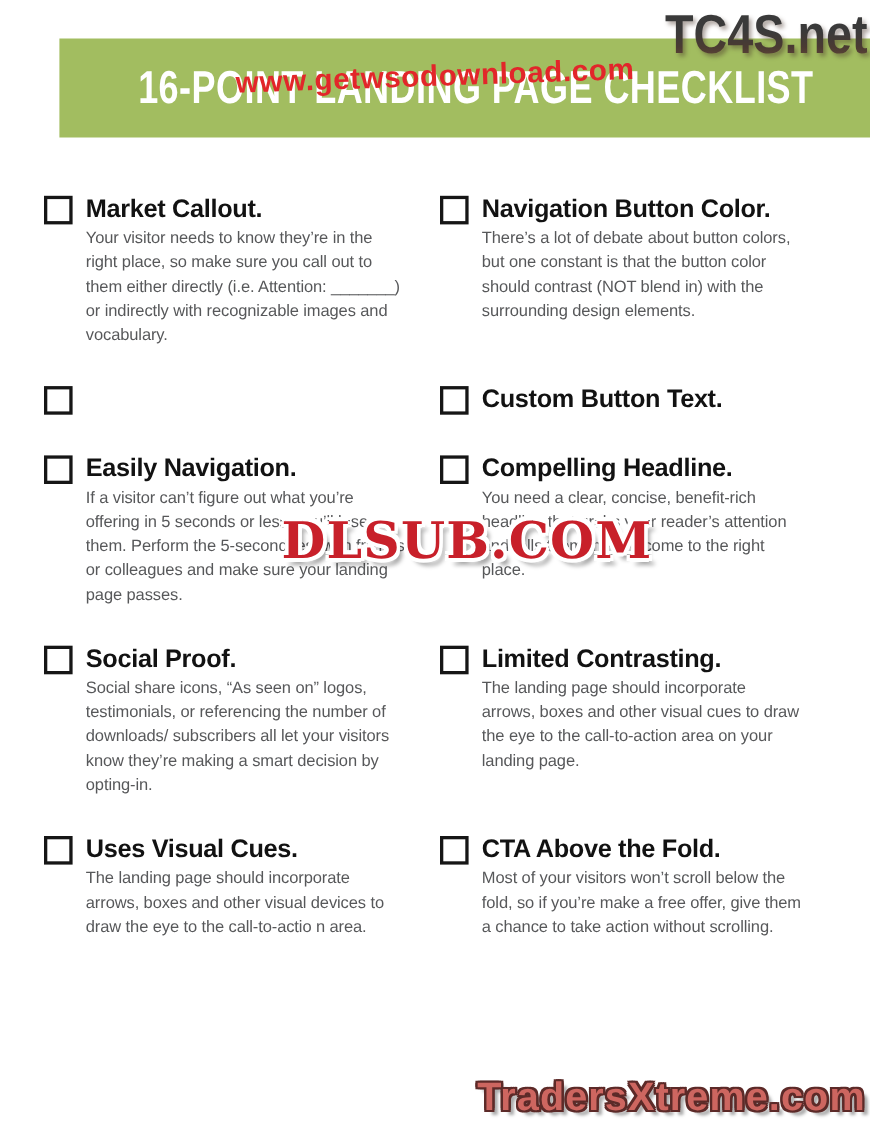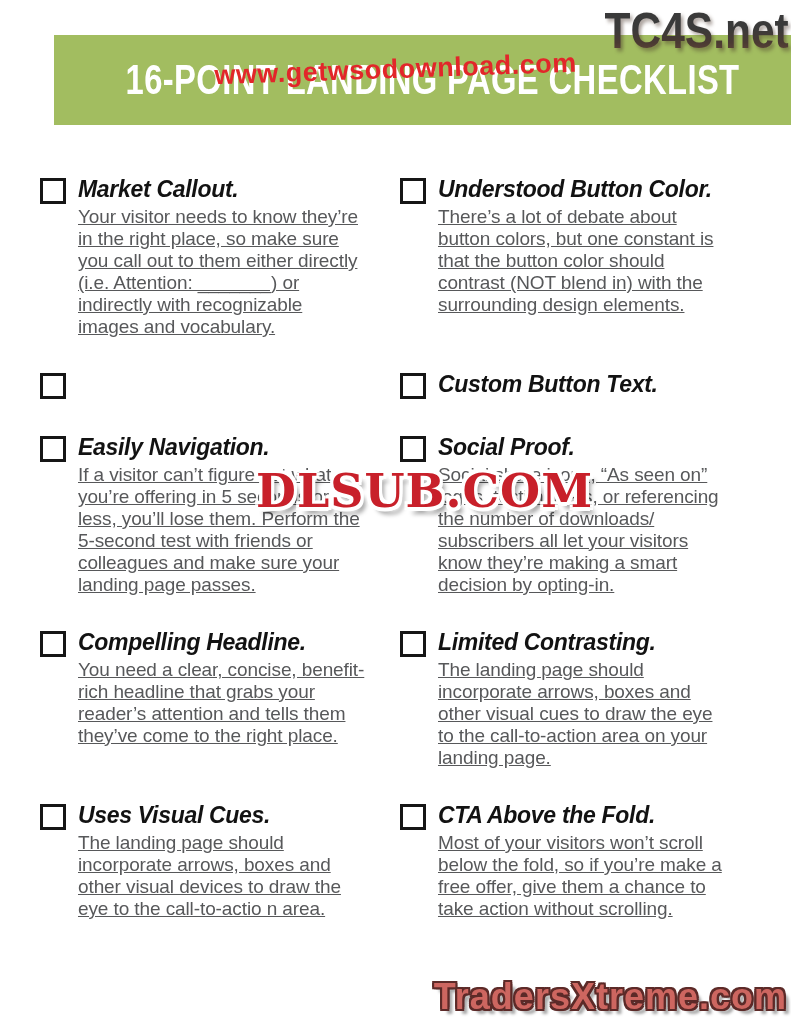--- a/index.html
+++ b/index.html
@@ -71,27 +71,26 @@
   .item{display:flex;align-items:flex-start;}
   .checkbox{
     flex:0 0 auto;width:20px;height:20px;
     border:3px solid #161616;background:#fff;
     margin:3px 12px 0 0;
   }
   .item-body{flex:1 1 auto;padding-right:32px;}
   .item-title{
     margin:0 0 3px 0;
     font-size:23px;line-height:28px;font-weight:bold;color:#121212;
-    letter-spacing:-0.3px;white-space:nowrap;font-style:italic;
+    letter-spacing:-0.3px;white-space:nowrap;
   }
   .item-desc{
     margin:0;
-    font-size:19px;line-height:22px;color:#57585a;
+    font-size:15px;line-height:22px;color:#57585a;
     letter-spacing:-0.1px;
-    text-decoration:underline;
   }
 </style>
 </head>
 <body>
 
 <div class="header-band">
   <h1 class="header-title">16-POINT LANDING PAGE CHECKLIST</h1>
 </div>
 
 <div class="wm-tc4s">TC4S.net</div>
@@ -105,21 +104,21 @@
     <span class="checkbox"></span>
     <div class="item-body">
       <h3 class="item-title">Market Callout.</h3>
       <p class="item-desc">Your visitor needs to know they’re in the right place, so make sure you call out to them either directly (i.e. Attention: _______) or indirectly with recognizable images and vocabulary.</p>
     </div>
   </div>
 
   <div class="item">
     <span class="checkbox"></span>
     <div class="item-body">
-      <h3 class="item-title">Understood Button Color.</h3>
+      <h3 class="item-title">Navigation Button Color.</h3>
       <p class="item-desc">There’s a lot of debate about button colors, but one constant is that the button color should contrast (NOT blend in) with the surrounding design elements.</p>
     </div>
   </div>
 
   <div class="item">
     <span class="checkbox"></span>
   </div>
 
   <div class="item">
     <span class="checkbox"></span>
@@ -132,30 +131,30 @@
     <span class="checkbox"></span>
     <div class="item-body">
       <h3 class="item-title">Easily Navigation.</h3>
       <p class="item-desc">If a visitor can’t figure out what you’re offering in 5 seconds or less, you’ll lose them. Perform the 5-second test with friends or colleagues and make sure your landing page passes.</p>
     </div>
   </div>
 
   <div class="item">
     <span class="checkbox"></span>
     <div class="item-body">
-      <h3 class="item-title">Social Proof.</h3>
-      <p class="item-desc">Social share icons, “As seen on” logos, testimonials, or referencing the number of downloads/ subscribers all let your visitors know they’re making a smart decision by opting-in.</p>
+      <h3 class="item-title">Compelling Headline.</h3>
+      <p class="item-desc">You need a clear, concise, benefit-rich headline that grabs your reader’s attention and tells them they’ve come to the right place.</p>
     </div>
   </div>
 
   <div class="item">
     <span class="checkbox"></span>
     <div class="item-body">
-      <h3 class="item-title">Compelling Headline.</h3>
-      <p class="item-desc">You need a clear, concise, benefit-rich headline that grabs your reader’s attention and tells them they’ve come to the right place.</p>
+      <h3 class="item-title">Social Proof.</h3>
+      <p class="item-desc">Social share icons, “As seen on” logos, testimonials, or referencing the number of downloads/ subscribers all let your visitors know they’re making a smart decision by opting-in.</p>
     </div>
   </div>
 
   <div class="item">
     <span class="checkbox"></span>
     <div class="item-body">
       <h3 class="item-title">Limited Contrasting.</h3>
       <p class="item-desc">The landing page should incorporate arrows, boxes and other visual cues to draw the eye to the call-to-action area on your landing page.</p>
     </div>
   </div>

